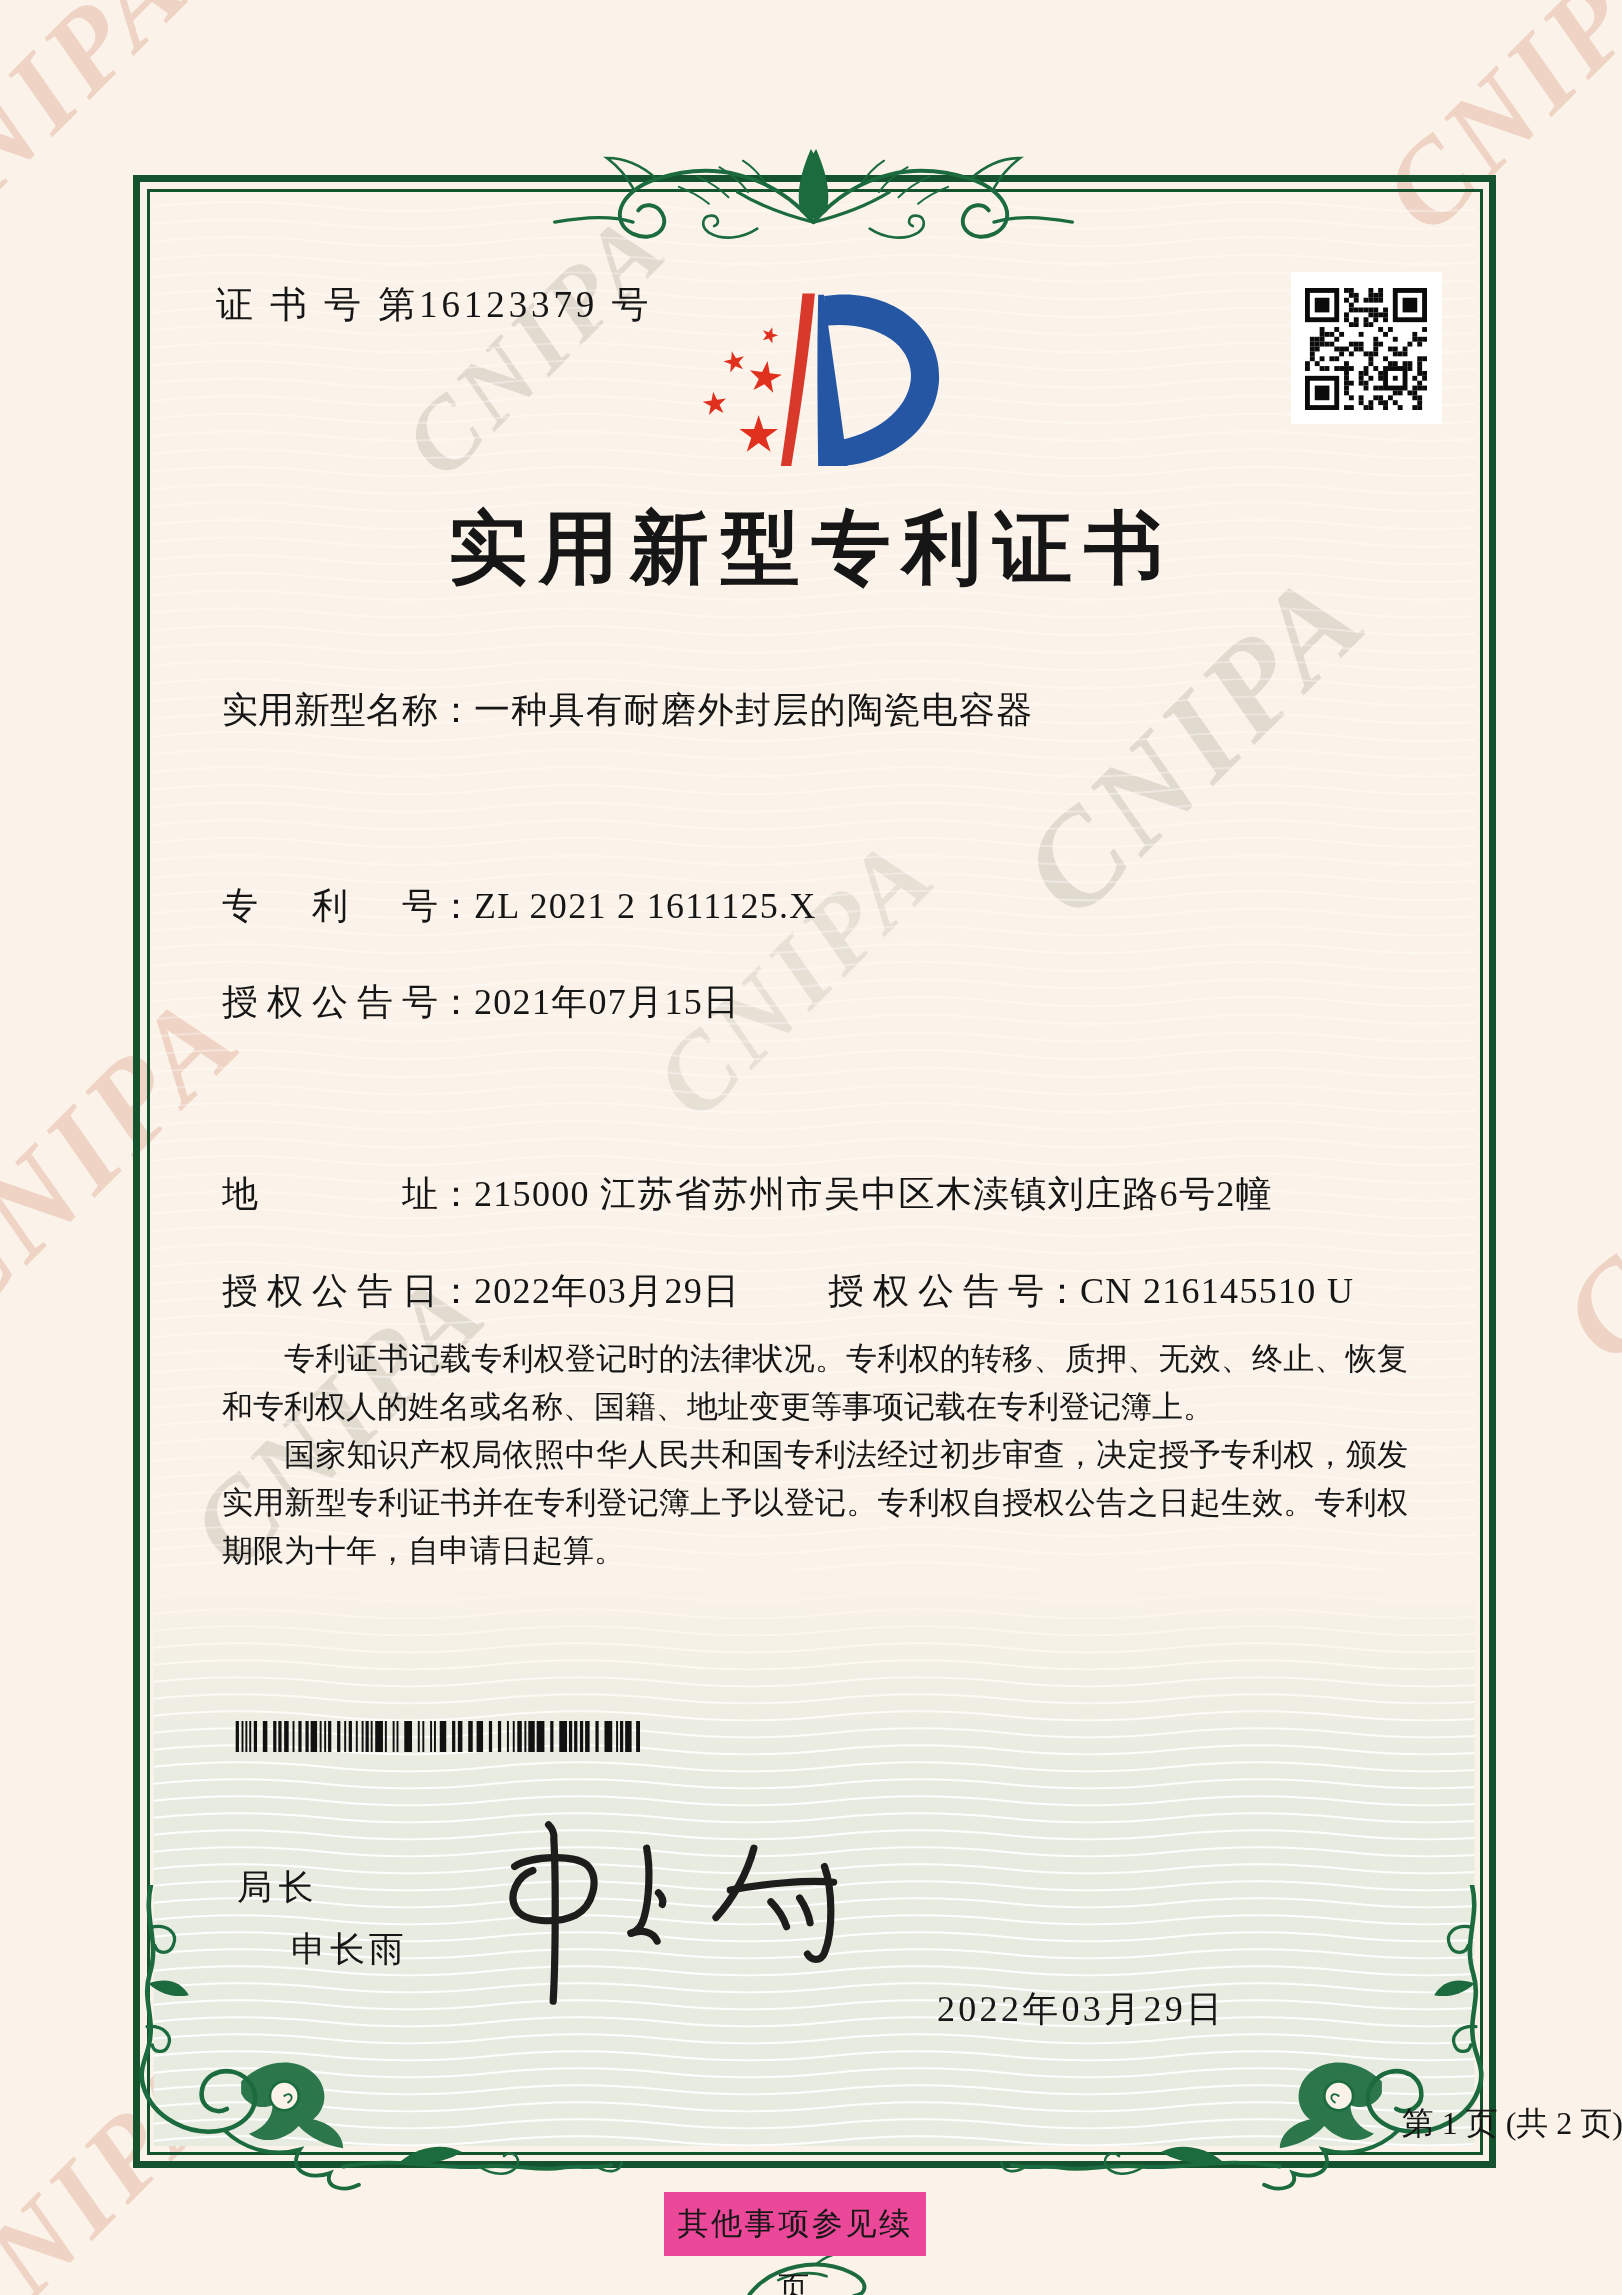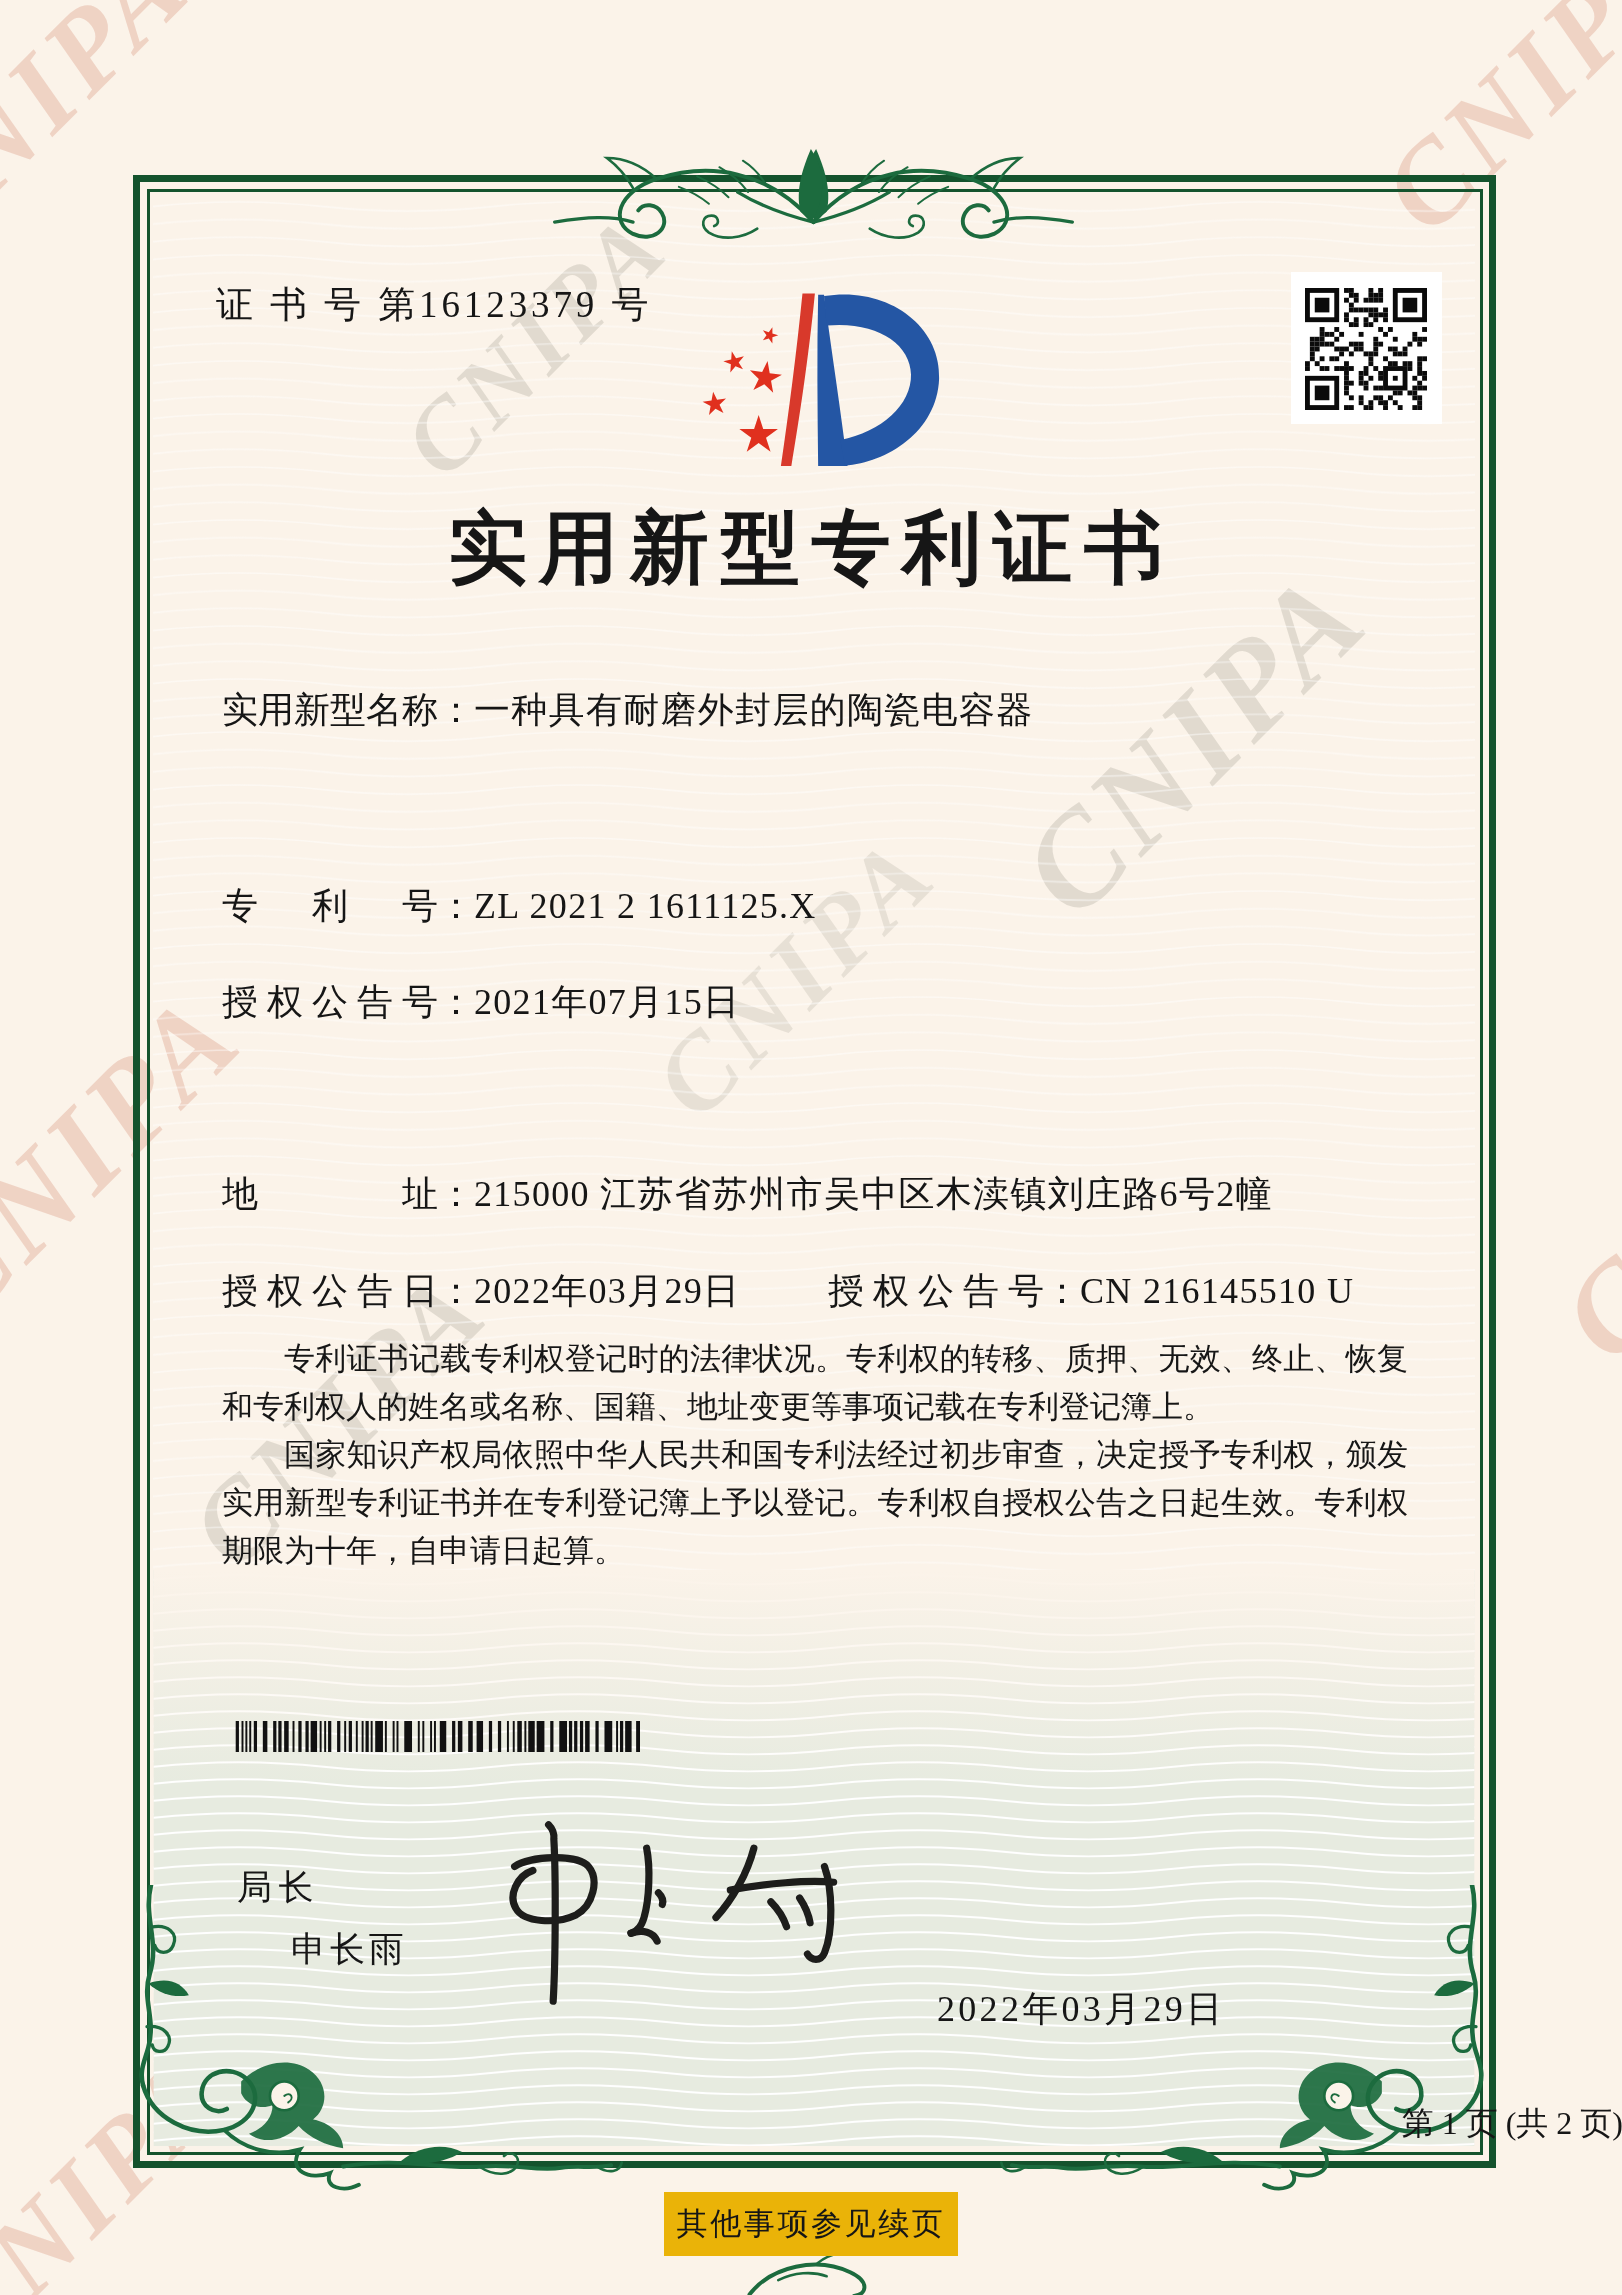--- a/index.html
+++ b/index.html
@@ -39,21 +39,21 @@
   .col2 .flabel{width:216px;}
   .body-text{position:absolute;left:222px;top:1335px;width:1186px;font-size:31px;
       line-height:48px;text-align:justify;text-justify:inter-ideograph;}
   .body-text p{margin:0;text-indent:2em;}
   .barcode{position:absolute;left:233px;top:1721px;}
   .signer-title{position:absolute;left:237px;top:1864px;font-size:35px;letter-spacing:6.5px;}
   .signer-name{position:absolute;left:255px;top:1926px;font-size:35px;letter-spacing:3.9px;margin-left:36px;}
   .signature{position:absolute;left:393px;top:1793px;}
   .issue-date{position:absolute;left:937px;top:1985px;font-size:36px;letter-spacing:3.3px;}
   .page-info{position:absolute;left:0;right:0;top:2102px;text-align:right;font-size:32px;}
-  .note-box{position:absolute;left:664px;top:2192px;width:294px;height:64px;background:#eab308;
+  .note-box{position:absolute;left:664px;top:2192px;width:262px;height:64px;background:#ec4899;
       text-align:center;line-height:64px;font-size:31px;letter-spacing:2.6px;}
 </style>
 </head>
 <body>
 
 <div class="page">
 
   <span class="wm pink" style="left:-151px;top:33px;font-size:115px;">CNIPA</span>
   <span class="wm pink" style="left:1348px;top:13px;font-size:115px;">CNIPA</span>
   <span class="wm gray" style="left:373px;top:288px;font-size:98px;">CNIPA</span>

